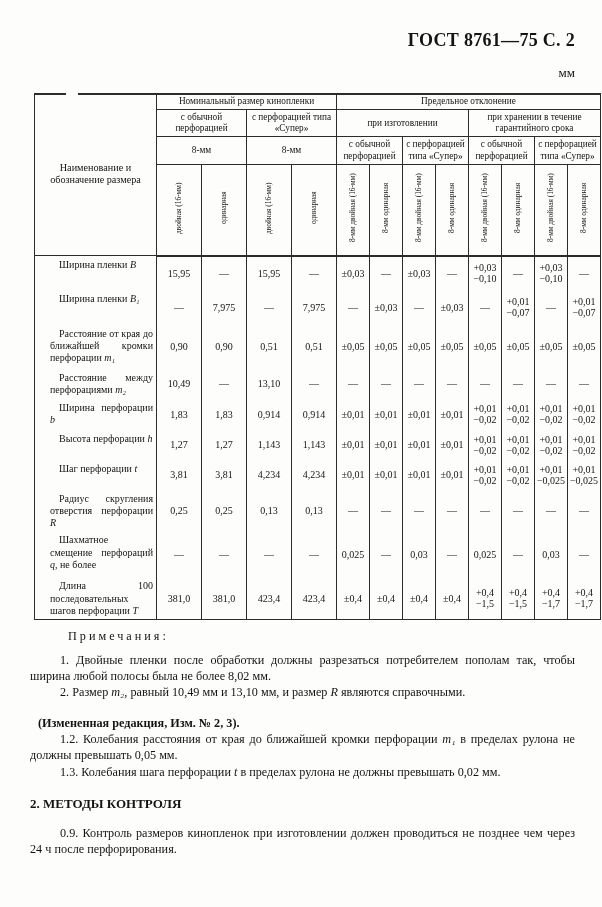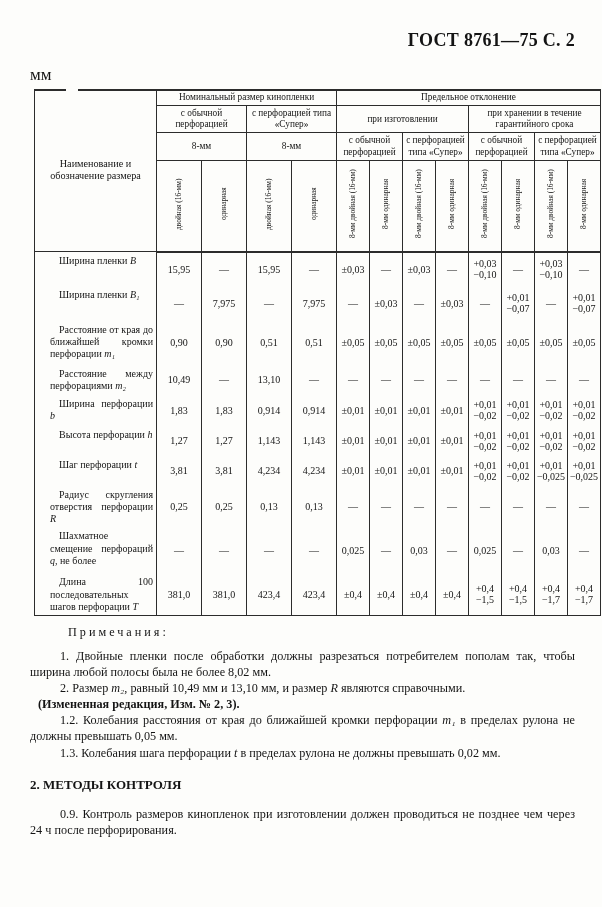--- a/index.html
+++ b/index.html
@@ -9,21 +9,21 @@
     color:#141414;
     font-family:"Liberation Serif","DejaVu Serif",serif;
     position:relative;
     overflow:hidden;
   }
   .sheet{padding:30px 27px 0 30px;}
   .doc-ref{
     text-align:right;font-weight:bold;font-size:18px;letter-spacing:.3px;
   }
   .unit{
-    text-align:left;font-size:17px;margin-top:14px;margin-bottom:4px;
+    text-align:right;font-size:13px;margin-top:14px;margin-bottom:12px;
   }
   .table-wrap{position:relative;margin-left:4px;width:566px;}
   .dash1{position:absolute;left:0;top:0;width:32px;height:2px;background:#2c2c2c;}
   .dash2{position:absolute;left:44px;right:0;top:0;height:2px;background:#2c2c2c;}
   table{
     border-collapse:collapse;table-layout:fixed;width:566px;
     border-left:1.5px solid #2c2c2c;border-right:1.5px solid #2c2c2c;border-bottom:1.5px solid #2c2c2c;
   }
   thead td{
     border:1px solid #2c2c2c;
@@ -59,21 +59,21 @@
   tbody tr:nth-child(4){height:30px}
   tbody tr:nth-child(5){height:31px}
   tbody tr:nth-child(6){height:30px}
   tbody tr:nth-child(7){height:30px}
   tbody tr:nth-child(8){height:30px}
   tbody tr:nth-child(9){height:46px}
   tbody tr:nth-child(10){height:42px}
   .text-block{margin-top:6px;font-size:12.2px;line-height:1.32;}
   .para{margin:0;text-align:justify;text-indent:30px;}
   .notes-title{letter-spacing:3px;text-indent:30px;margin:8px;}
-  .amended{font-weight:bold;text-indent:8px;}
+  .amended{font-weight:bold;text-indent:8px;margin-top:15px;}
   .section-title{
     text-align:left;font-weight:bold;font-size:13px;
     margin:15px 0 13px 0;text-indent:0;
   }
   i{font-style:italic;}
 </style>
 </head>
 <body>
 
 <div class="sheet">

